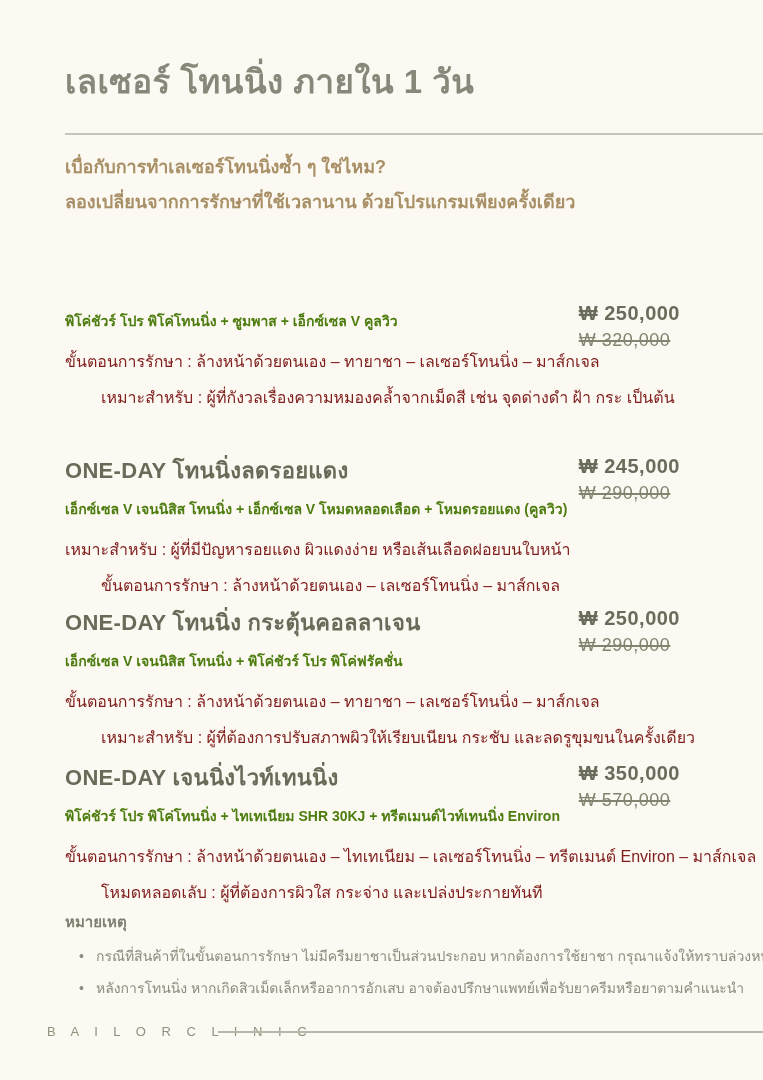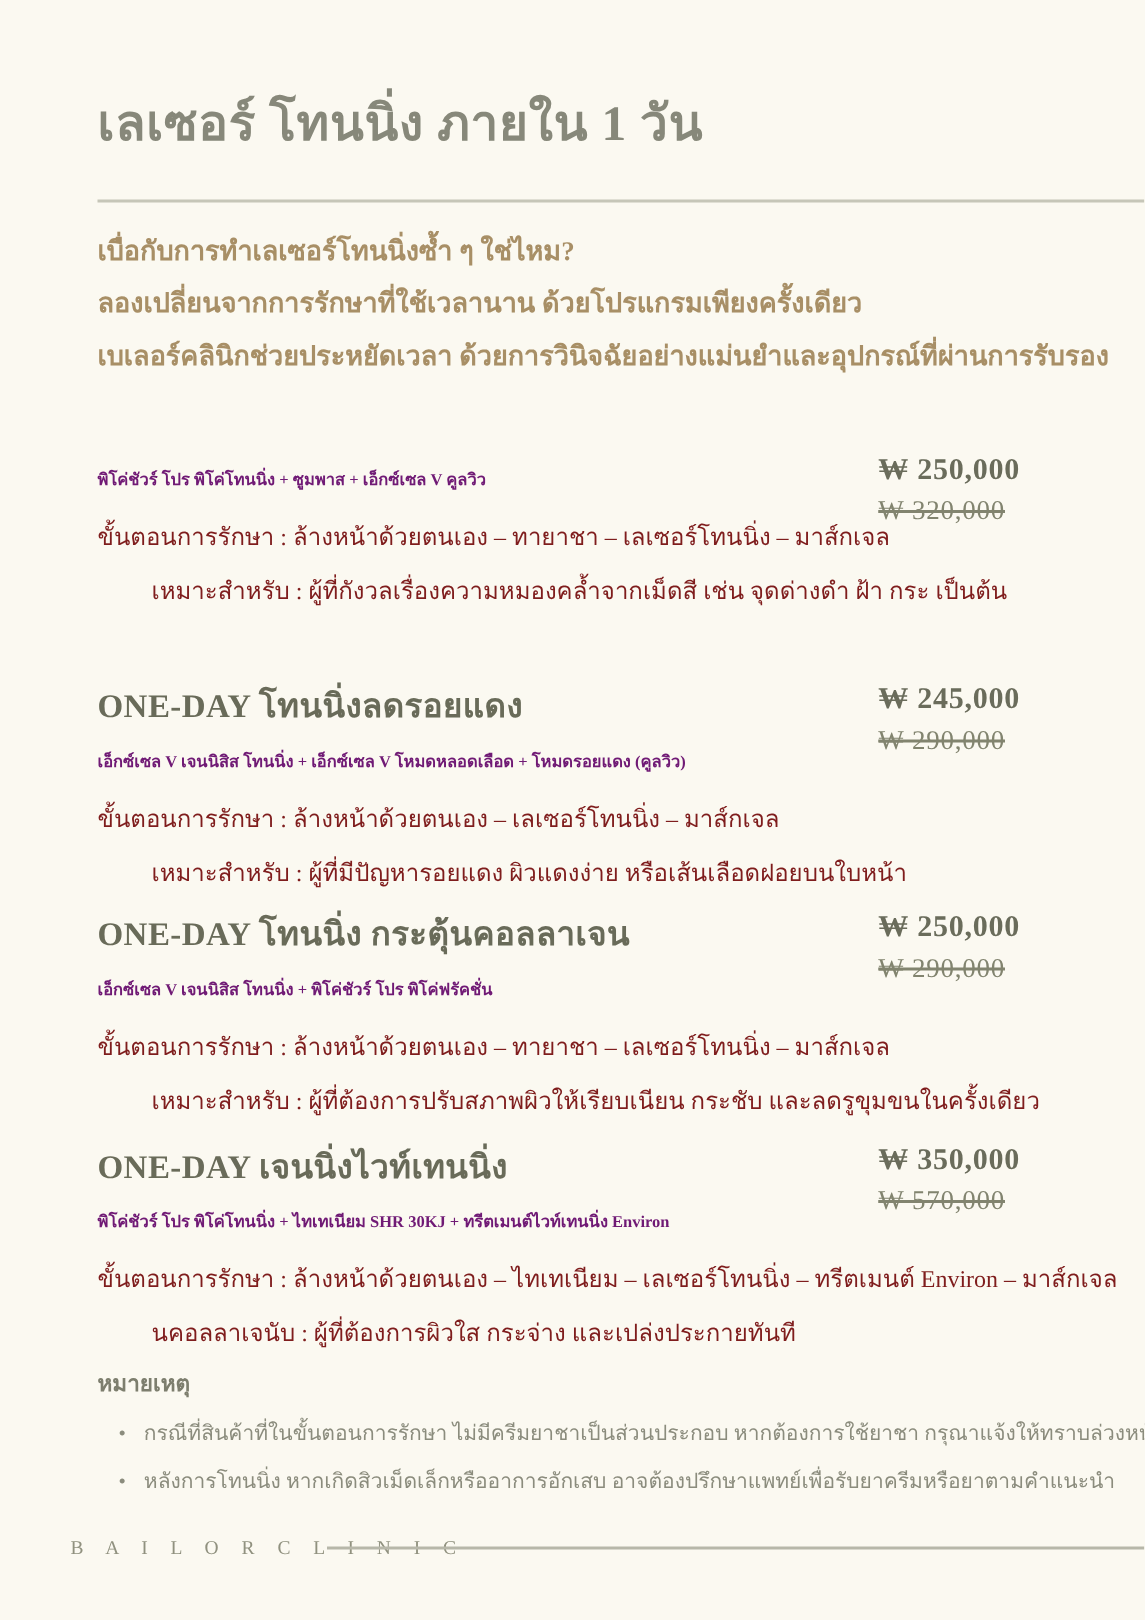--- a/index.html
+++ b/index.html
@@ -1,20 +1,20 @@
 <!DOCTYPE html>
 <html><head>
 <meta charset="utf-8">
 <style>
   html,body{margin:0;padding:0;background:#fbf9f1;}
   .page{
     position:relative;
     width:763px;height:1080px;
     background:#fbf9f1;
-    font-family:Liberation Serif, serif;
+    font-family:Liberation Sans, sans-serif;
     overflow:hidden;
   }
   .page-title{
     position:absolute;left:65px;top:55px;margin:0;
     font-size:33px;font-weight:700;color:#87887a;
     letter-spacing:.5px;white-space:nowrap;
   }
   .rule{position:absolute;height:2px;background:#c6c6b8;}
   .title-rule{left:65px;right:0;top:133px;}
   .intro{position:absolute;left:65px;top:156px;}
@@ -22,21 +22,21 @@
     margin:0 0 12px 0;font-size:18px;font-weight:600;
     color:#a88f66;line-height:23px;white-space:nowrap;
   }
   .service{position:absolute;left:65px;right:83px;}
   .svc-1{top:300px;} .svc-2{top:453px;} .svc-3{top:605px;} .svc-4{top:760px;}
   .svc-name{
     margin:0;font-size:22px;font-weight:700;color:#696b59;
     letter-spacing:.3px;white-space:nowrap;
   }
   .svc-combo{
-    margin:10px 0 0 0;font-size:11px;font-weight:700;color:#701a75;
+    margin:10px 0 0 0;font-size:14px;font-weight:700;color:#4d7c0f;
     white-space:nowrap;
   }
   .svc-detail{
     margin:17px 0 0 0;font-size:16px;font-weight:400;color:#7f1d1d;
     white-space:nowrap;
   }
   .svc-detail + .svc-detail{margin-top:11px;margin-left:36px;}
   .price-box{
     position:absolute;right:0;top:2px;text-align:left;
   }
@@ -75,42 +75,41 @@
 <body>
 
 <div class="page">
 
   <h1 class="page-title">เลเซอร์ โทนนิ่ง ภายใน 1 วัน</h1>
   <div class="rule title-rule"></div>
 
   <div class="intro">
     <p>เบื่อกับการทำเลเซอร์โทนนิ่งซ้ำ ๆ ใช่ไหม?</p>
     <p>ลองเปลี่ยนจากการรักษาที่ใช้เวลานาน ด้วยโปรแกรมเพียงครั้งเดียว</p>
-    <p>เบเลอร์คลินิกช่วยประหยัดเวลา ด้วยการวินิจฉัยอย่างแม่นยำและอุปกรณ์ที่ผ่านการรับรอง</p>
   </div>
 
   <div class="service svc-1">
     <div class="price-box">
       <div class="price-now">₩ 250,000</div>
       <div class="price-old">₩ 320,000</div>
     </div>
     <p class="svc-combo">พิโค่ชัวร์ โปร พิโค่โทนนิ่ง + ซูมพาส + เอ็กซ์เซล V คูลวิว</p>
     <p class="svc-detail">ขั้นตอนการรักษา : ล้างหน้าด้วยตนเอง – ทายาชา – เลเซอร์โทนนิ่ง – มาส์กเจล</p>
     <p class="svc-detail">เหมาะสำหรับ : ผู้ที่กังวลเรื่องความหมองคล้ำจากเม็ดสี เช่น จุดด่างดำ ฝ้า กระ เป็นต้น</p>
   </div>
 
   <div class="service svc-2">
     <div class="price-box">
       <div class="price-now">₩ 245,000</div>
       <div class="price-old">₩ 290,000</div>
     </div>
     <h2 class="svc-name">ONE-DAY โทนนิ่งลดรอยแดง</h2>
     <p class="svc-combo">เอ็กซ์เซล V เจนนิสิส โทนนิ่ง + เอ็กซ์เซล V โหมดหลอดเลือด + โหมดรอยแดง (คูลวิว)</p>
+    <p class="svc-detail">เหมาะสำหรับ : ผู้ที่มีปัญหารอยแดง ผิวแดงง่าย หรือเส้นเลือดฝอยบนใบหน้า</p>
     <p class="svc-detail">ขั้นตอนการรักษา : ล้างหน้าด้วยตนเอง – เลเซอร์โทนนิ่ง – มาส์กเจล</p>
-    <p class="svc-detail">เหมาะสำหรับ : ผู้ที่มีปัญหารอยแดง ผิวแดงง่าย หรือเส้นเลือดฝอยบนใบหน้า</p>
   </div>
 
   <div class="service svc-3">
     <div class="price-box">
       <div class="price-now">₩ 250,000</div>
       <div class="price-old">₩ 290,000</div>
     </div>
     <h2 class="svc-name">ONE-DAY โทนนิ่ง กระตุ้นคอลลาเจน</h2>
     <p class="svc-combo">เอ็กซ์เซล V เจนนิสิส โทนนิ่ง + พิโค่ชัวร์ โปร  พิโค่ฟรัคชั่น</p>
     <p class="svc-detail">ขั้นตอนการรักษา : ล้างหน้าด้วยตนเอง – ทายาชา – เลเซอร์โทนนิ่ง – มาส์กเจล</p>
@@ -118,21 +117,21 @@
   </div>
 
   <div class="service svc-4">
     <div class="price-box">
       <div class="price-now">₩ 350,000</div>
       <div class="price-old">₩ 570,000</div>
     </div>
     <h2 class="svc-name">ONE-DAY เจนนิ่งไวท์เทนนิ่ง</h2>
     <p class="svc-combo">พิโค่ชัวร์ โปร พิโค่โทนนิ่ง + ไทเทเนียม SHR 30KJ + ทรีตเมนต์ไวท์เทนนิ่ง Environ</p>
     <p class="svc-detail">ขั้นตอนการรักษา : ล้างหน้าด้วยตนเอง – ไทเทเนียม – เลเซอร์โทนนิ่ง – ทรีตเมนต์ Environ – มาส์กเจล</p>
-    <p class="svc-detail">นคอลลาเจนับ : ผู้ที่ต้องการผิวใส กระจ่าง และเปล่งประกายทันที</p>
+    <p class="svc-detail">โหมดหลอดเลับ : ผู้ที่ต้องการผิวใส กระจ่าง และเปล่งประกายทันที</p>
   </div>
 
   <div class="notes">
     <p class="notes-heading">หมายเหตุ</p>
     <div class="note-row">
       <span class="note-bullet">•</span>
       <span class="note-text">กรณีที่สินค้าที่ในขั้นตอนการรักษา ไม่มีครีมยาชาเป็นส่วนประกอบ หากต้องการใช้ยาชา กรุณาแจ้งให้ทราบล่วงหน้า</span>
     </div>
     <div class="note-row">
       <span class="note-bullet">•</span>

